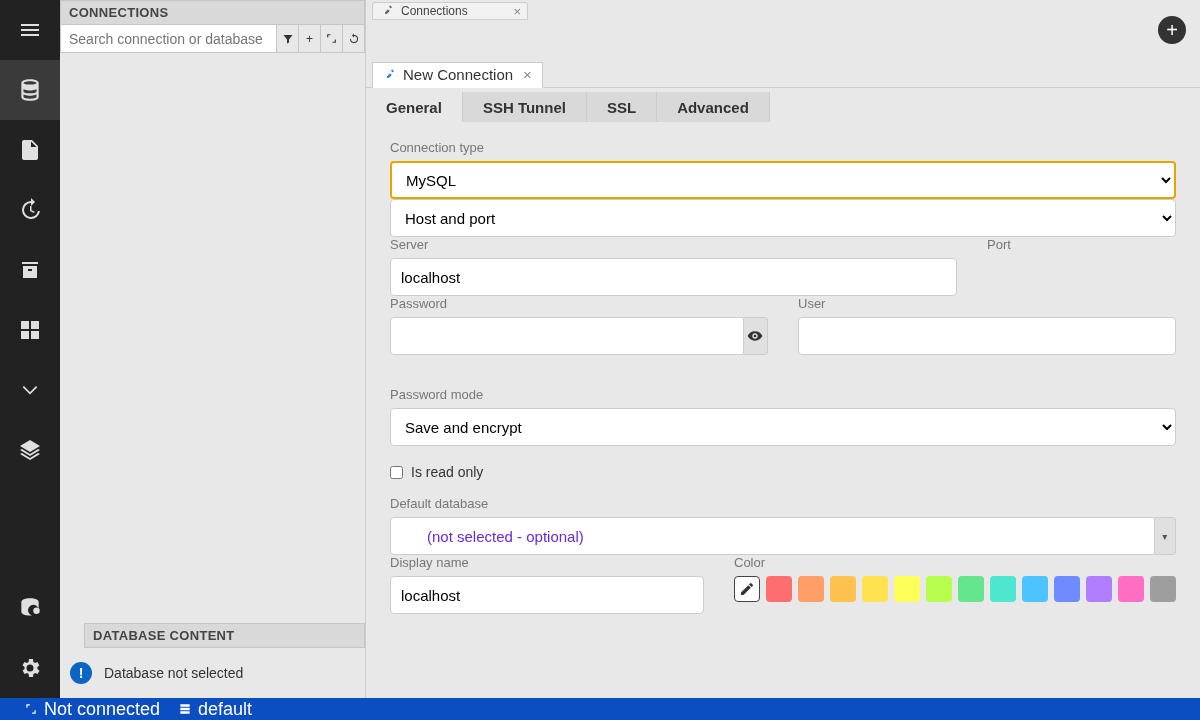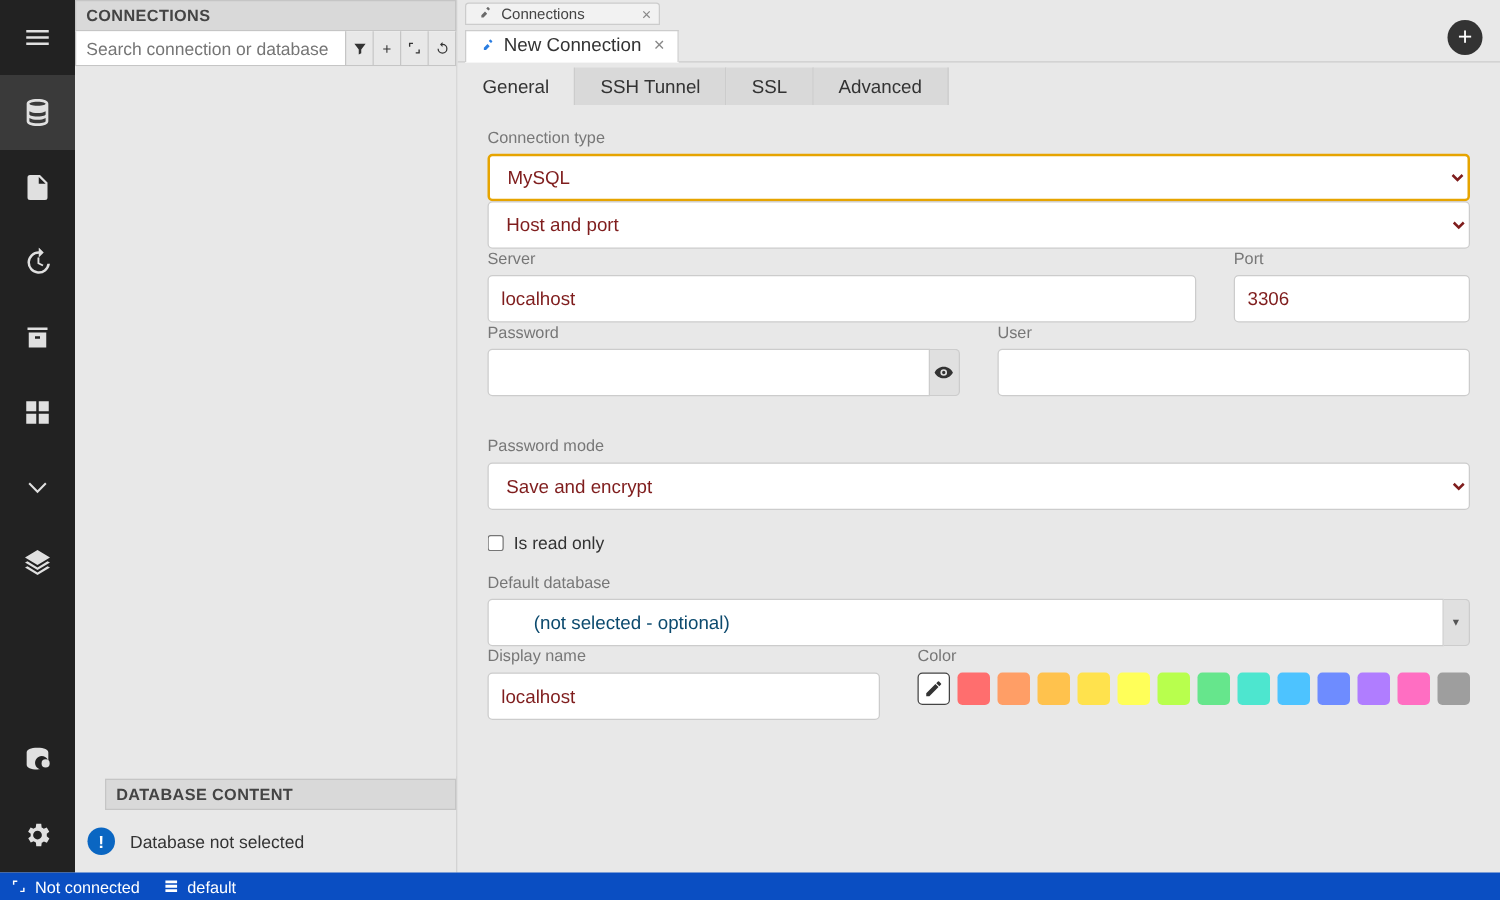--- a/index.html
+++ b/index.html
@@ -23,54 +23,54 @@
   .db-content-body { padding: 14px 10px; display: flex; align-items: center; gap: 12px; }
   .info-badge { width: 22px; height: 22px; border-radius: 11px; background: #0a66c2; color: #fff; display: flex; align-items: center; justify-content: center; font-weight: bold; flex-shrink:0; }
 
   
   .main { position: absolute; left: 366px; top: 0; right: 0; height: 698px; background: #e8e8e8; overflow: hidden; }
   .tabstrip { display: flex; align-items: center; height: 22px; background: #e8e8e8; }
   .tab-small { display: inline-flex; align-items: center; gap: 6px; height: 18px; border: 1px solid #ccc; background: #f2f2f2; padding: 0 8px; font-size: 12px; color: #444; border-radius: 3px 3px 0 0; margin-left: 6px; position: relative; }
   .tab-small .close { position: absolute; right: 6px; top: 1px; color: #888; font-size: 13px; }
   .tab-small.small-fixed { width: 156px; }
 
-  .sub-tabstrip { display: flex; align-items: center; height: 28px; background: #e8e8e8; border-bottom: 1px solid #ccc; }
+  .sub-tabstrip { display: flex; align-items: center; height: 28px; background: #e8e8e8; border-bottom: 1px solid #ccc; margin-top: 38px; }
   .sub-tab { display: inline-flex; align-items: center; gap: 6px; height: 26px; padding: 0 10px; font-size: 15px; color: #333; border: 1px solid transparent; border-bottom: none; margin-left: 6px; }
   .sub-tab.active { background: #fff; border-color: #ccc; border-bottom: 1px solid #fff; position: relative; top: 1px; }
   .plug-icon { width: 14px; height: 14px; display:inline-block; }
 
-  .form-tabs { display: flex; height: 30px; margin-top: 4px; }
+  .form-tabs { display: flex; height: 30px; margin-top: 4px; font-weight: bold; }
   .form-tab { padding: 0 20px; display: flex; align-items: center; font-size: 15px; color: #333; background: #d9d9d9; border-right: 1px solid #ccc; cursor: pointer; }
   .form-tab.active { background: #e8e8e8; }
 
   .form-body { padding: 18px 24px 24px 24px; overflow-y: auto; height: 614px; }
   .field-label { font-size: 13px; color: #777; margin-bottom: 6px; margin-top: 16px; display: block; }
   .field-label:first-child { margin-top: 0; }
-  select.field, input.field { width: 100%; height: 38px; border: 1px solid #ccc; border-radius: 4px; padding: 0 10px; font-size: 15px; background: #fff; color: #7f1d1d; }
+  select.field, input.field { width: 100%; height: 38px; border: 1px solid #ccc; border-radius: 4px; padding: 0 10px; font-size: 15px; background: #fff; color: #000000; }
   select.field { appearance: auto; }
   select.field.highlight { border: 2px solid #e6a400; }
   .row2 { display: flex; gap: 30px; }
   .row2 .col-big { flex: 3; }
   .row2 .col-small { flex: 1; }
   .password-wrap { display: flex; }
   .password-wrap input { border-radius: 4px 0 0 4px; }
   .eye-btn { width: 26px; height: 38px; border: 1px solid #ccc; border-left: none; background: #e0e0e0; border-radius: 0 4px 4px 0; display: flex; align-items: center; justify-content: center; cursor: pointer; font-size: 14px; }
   .checkbox-row { display: flex; align-items: center; gap: 8px; margin-top: 18px; font-size: 14px; color: #333; }
   .dd-wrap { display: flex; }
   .dd-wrap input { border-radius: 4px 0 0 4px; }
   .dd-btn { width: 22px; height: 38px; border: 1px solid #ccc; border-left: none; background: #e0e0e0; border-radius: 0 4px 4px 0; display:flex; align-items:center; justify-content:center; font-size: 10px; color:#555; cursor:pointer; }
 
   .color-row { display: flex; gap: 6px; }
   .swatch { width: 26px; height: 26px; border-radius: 4px; cursor: pointer; }
   .swatch.clear { background: #fff; border: 1px solid #444; display:flex; align-items:center; justify-content:center; font-size: 14px; }
 
   .fab { position: absolute; top: 16px; right: 14px; width: 28px; height: 28px; border-radius: 14px; background: #333; color: #fff; display:flex; align-items:center; justify-content:center; font-size: 20px; cursor:pointer; }
 
   
-  .statusbar { position: absolute; left: 0; bottom: 0; width: 100%; height: 22px; background: #0a4ec2; color: #fff; display: flex; align-items: center; gap: 18px; padding: 0 8px; font-size: 13px; }
+  .statusbar { position: absolute; left: 0; bottom: 0; width: 100%; height: 22px; background: #0a4ec2; color: #fff; display: flex; align-items: center; gap: 18px; padding: 0 24px; font-size: 18px; }
   .statusbar .sb-item { display: flex; align-items: center; gap: 6px; }
   .sb-icon { width: 14px; height: 14px; display:inline-block; }
 
   
   svg { display:block; }
 </style>
 </head>
 <body>
 
 <div class="rail">
@@ -194,21 +194,20 @@
       <option>Host and port</option>
     </select>
 
     <div class="row2">
       <div class="col-big">
         <label class="field-label">Server</label>
         <input class="field" value="localhost" style="">
       </div>
       <div class="col-small">
         <label class="field-label">Port</label>
-        <input class="field" value="3306" style="">
       </div>
     </div>
 
     <div class="row2">
       <div style="flex:1;">
         <label class="field-label">Password</label>
         <div class="password-wrap">
           <input class="field" type="password" value="" style="">
           <div class="eye-btn">
             <svg width="16" height="16" viewBox="0 0 24 24">
@@ -228,21 +227,21 @@
       <option>Save and encrypt</option>
     </select>
 
     <div class="checkbox-row">
       <input type="checkbox" style="">
       <span>Is read only</span>
     </div>
 
     <label class="field-label">Default database</label>
     <div class="dd-wrap">
-      <input class="field" style="color: #0c4a6e; padding-left: 36px;" value="(not selected - optional)">
+      <input class="field" style="color: #6d28d9; padding-left: 36px;" value="(not selected - optional)">
       <div class="dd-btn">▾</div>
     </div>
 
     <div class="row2">
       <div style="flex:1;">
         <label class="field-label">Display name</label>
         <input class="field" value="localhost" style="">
       </div>
       <div style="flex:1;">
         <label class="field-label">Color</label>

